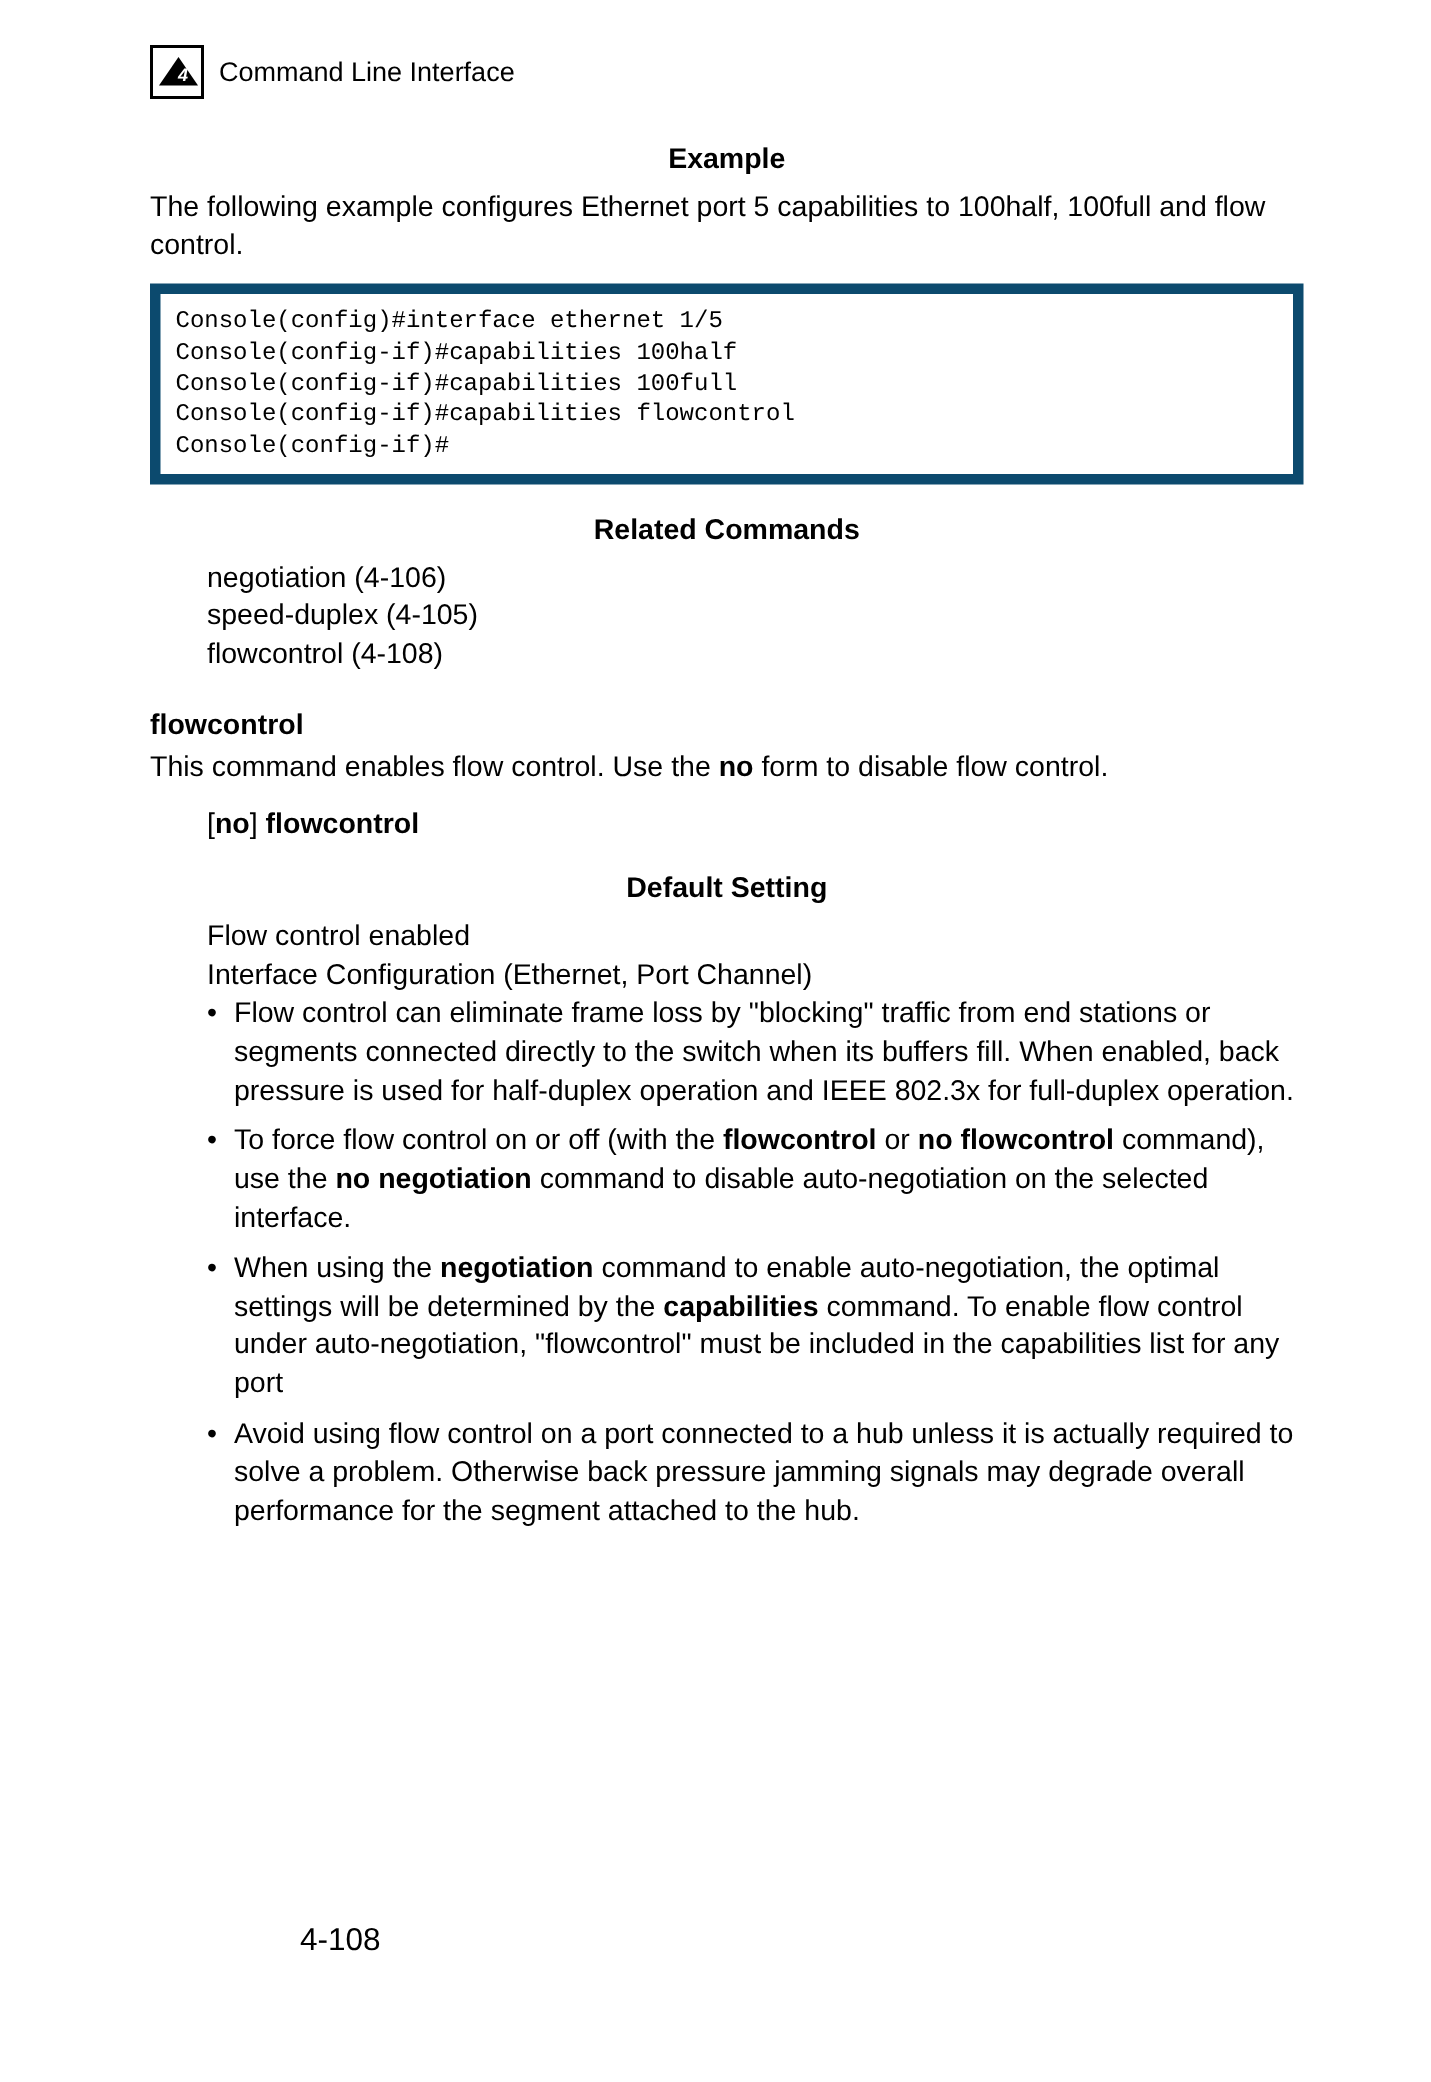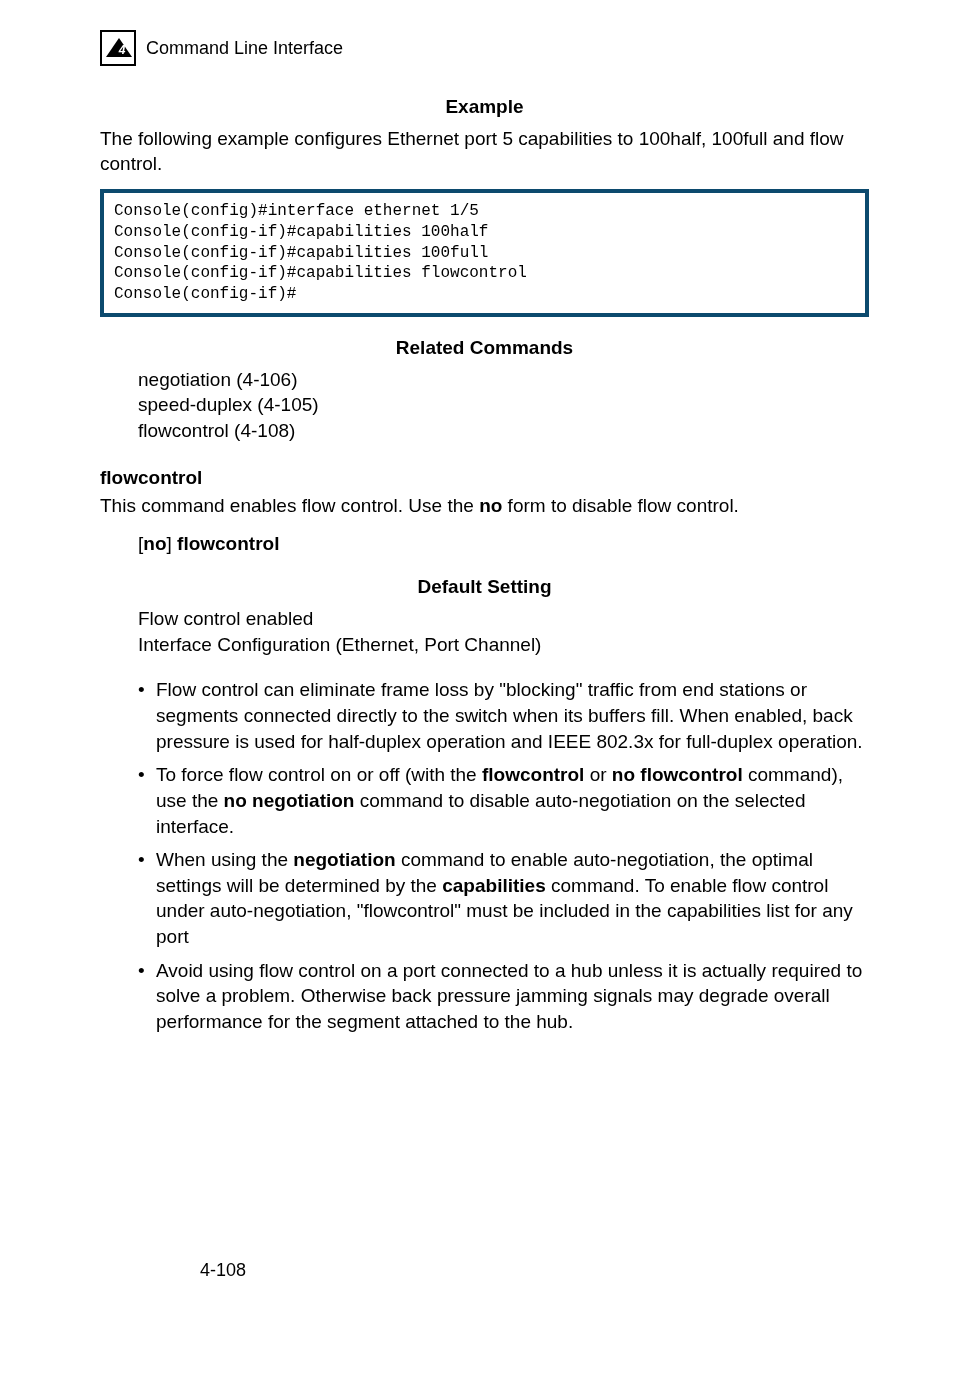--- a/index.html
+++ b/index.html
@@ -36,61 +36,61 @@
     .sec-heading {
       font-weight: bold;
       margin-top: 18px;
       margin-bottom: 6px;
       text-align: center;
     }
     .body-para {
       margin-bottom: 12px;
     }
     .code-block {
-      border: 4px solid #0c4a6e;
+      border: 7px solid #0c4a6e;
       padding: 8px 10px;
       font-family: "Courier New", monospace;
       font-size: 16px;
       white-space: pre;
       margin-top: 10px;
       margin-bottom: 16px;
       line-height: 1.3;
     }
     .indent {
       padding-left: 38px;
     }
     .cmd-name {
       font-weight: bold;
       margin-top: 22px;
       margin-bottom: 2px;
     }
     ul.usage {
       list-style: none;
       padding-left: 38px;
-      margin-top: 20px;
+      margin-top: 0;
     }
     ul.usage li {
       position: relative;
       padding-left: 18px;
       margin-bottom: 8px;
     }
     ul.usage li::before {
       content: "•";
       position: absolute;
       left: 0;
       top: 0;
     }
     .syntax-line {
       padding-left: 38px;
     }
     .page-number {
       position: absolute;
       left: 100px;
-      bottom: 56px;
-      font-size: 18px;
+      bottom: 30px;
+      font-size: 21px;
     }
     .page-wrap { position: relative; width: 100%; min-height: 1308px; }
     b { font-weight: bold; text-align: right; }
   </style>
 </head>
 <body>
 
 <div class="page-wrap">
 
   <div class="header-row">

